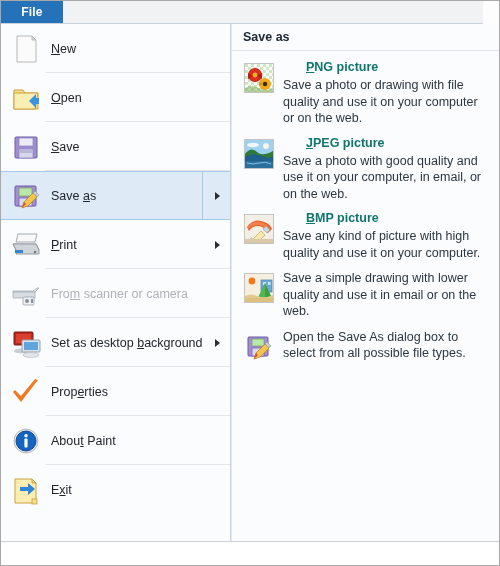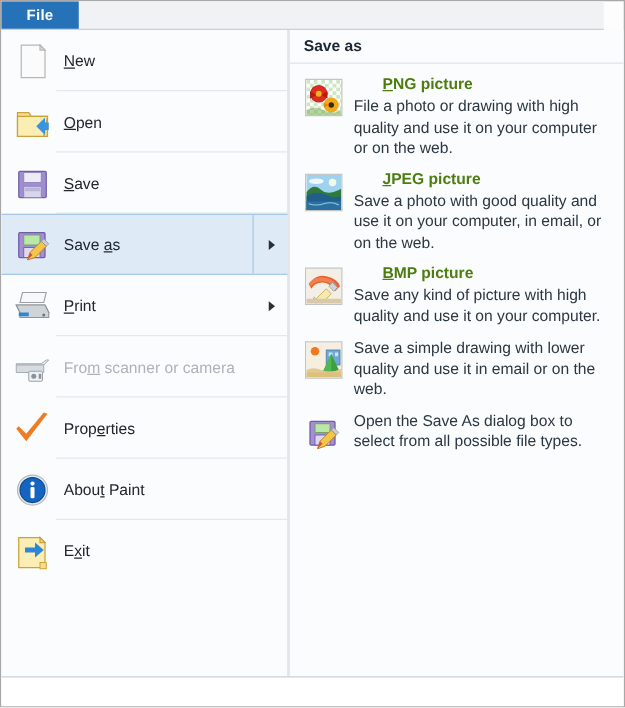--- a/index.html
+++ b/index.html
@@ -148,21 +148,21 @@
     position: relative;
     background: #ffffff;
     border: 1px solid #c4c4c4;
     box-sizing: border-box;
     overflow: hidden;
   }
   .rp-text { flex: 1; min-width: 0; }
   .rp-title {
     font-size: 12.5px;
     font-weight: bold;
-    color: #4d7c0f;
+    color: #0f766e;
     line-height: 15px;
     margin-bottom: 2px;
     padding-left: 23px;
   }
   .rp-title u { text-decoration: underline; }
   .rp-desc {
     font-size: 12.5px;
     color: #2b3742;
     line-height: 16.5px;
   }
@@ -270,20 +270,35 @@
             <rect x="14" y="20" width="11" height="8" rx="1" fill="#eef1f4" stroke="#9aa1a8" stroke-width="0.8"></rect>
             <circle cx="18" cy="24" r="2" fill="#8a9299"></circle>
             <rect x="22" y="22" width="2" height="4" fill="#8a9299"></rect>
           </svg>
         </div>
         <div class="mi-label disabled">Fro<u>m</u> scanner or camera</div>
         <div class="sep"></div>
       </div>
 
 
+      <div class="menu-item">
+        <div class="mi-icon">
+          <svg class="icon-svg" viewBox="0 0 34 34">
+            <rect x="5" y="6" width="19" height="13" rx="1" fill="#b8291d" stroke="#7d1c14" stroke-width="1"></rect>
+            <rect x="7" y="8" width="15" height="9" fill="#d9402f"></rect>
+            <ellipse cx="12" cy="25" rx="7" ry="2.4" fill="#c9ced4"></ellipse>
+            <rect x="13" y="14" width="18" height="12" rx="1" fill="#dfe4ea" stroke="#9aa1a9" stroke-width="1"></rect>
+            <rect x="15" y="16" width="14" height="8" fill="#5fa6e0"></rect>
+            <ellipse cx="22" cy="29" rx="8" ry="2.4" fill="#e3e7ec" stroke="#b5bcc3" stroke-width="0.7"></ellipse>
+          </svg>
+        </div>
+        <div class="mi-label">Set as desktop <u>b</u>ackground</div>
+        <div class="mi-arrow"></div>
+        <div class="sep"></div>
+      </div>
 
       <div class="menu-item">
         <div class="mi-icon">
           <svg class="icon-svg" viewBox="0 0 34 34">
             <path d="M4 17 L12 27 L29 5 L26 4 L12 21 L6 15 Z" fill="#ef7c22"></path>
           </svg>
         </div>
         <div class="mi-label">Prop<u>e</u>rties</div>
         <div class="sep"></div>
       </div>
@@ -345,21 +360,21 @@
               <g>
                 <circle cx="20" cy="20" r="6" fill="#f0a81c"></circle>
                 <circle cx="20" cy="20" r="2.2" fill="#3a2a10"></circle>
                 <path d="M14 18 l4 2 l-4 2 z" fill="#d98c10"></path>
               </g>
               <path d="M0 24 q7 -4 14 0 q7 4 14 0 l0 4 l-28 0 z" fill="#7fae5f" opacity="0.55"></path>
             </svg>
           </div>
           <div class="rp-text">
             <div class="rp-title"><u>P</u>NG picture</div>
-            <div class="rp-desc">File a photo or drawing with high quality and use it on your computer or on the web.</div>
+            <div class="rp-desc">Save a photo or drawing with file quality and use it on your computer or on the web.</div>
           </div>
         </div>
 
         <div class="rp-item">
           <div class="rp-icon">
             <svg class="icon-svg" viewBox="0 0 28 28">
               <rect width="28" height="28" fill="#9fd2ef"></rect>
               <circle cx="21" cy="6" r="3" fill="#fdfbe8" opacity="0.9"></circle>
               <ellipse cx="8" cy="5" rx="6" ry="2.2" fill="#ffffff" opacity="0.85"></ellipse>
               <path d="M0 14 q6 -8 12 -2 q5 5 16 -1 l0 17 l-28 0 z" fill="#2f7a3a"></path>

